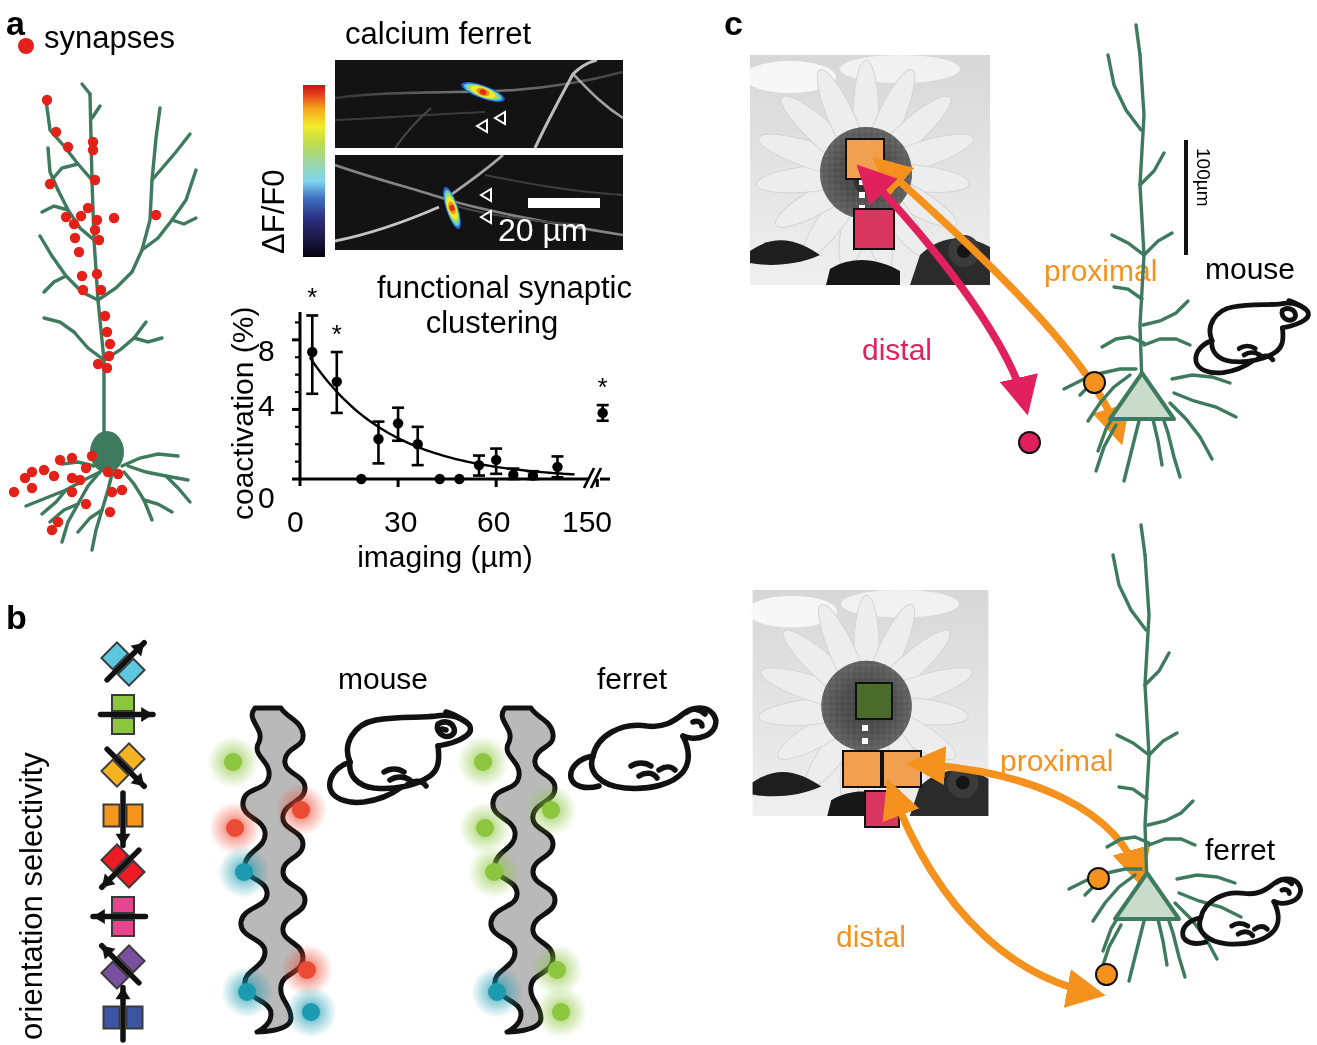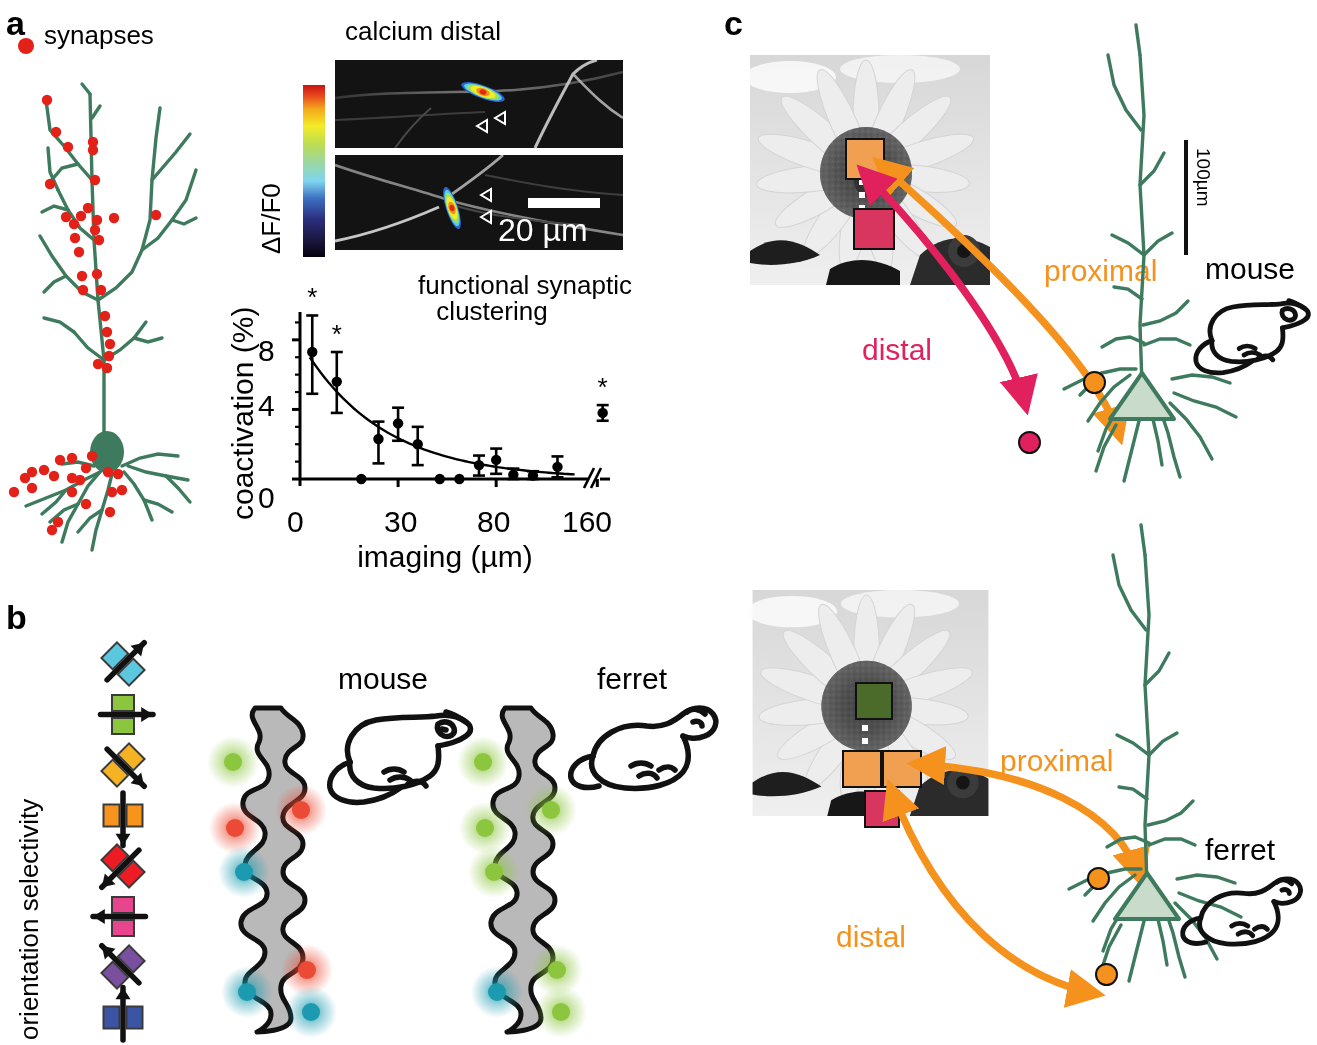--- a/index.html
+++ b/index.html
@@ -1,20 +1,20 @@
 <!DOCTYPE html>
 <html><head>
 <meta charset="utf-8">
 <style>
   html,body{margin:0;padding:0;background:#fff;}
   body{width:1317px;height:1045px;position:relative;overflow:hidden;
        font-family:"Liberation Sans",sans-serif;color:#000;}
   .abs{position:absolute;}
   .panel-letter{font-weight:bold;font-size:34px;line-height:1;}
-  .ttl{font-size:26px;line-height:1.05;}
+  .ttl{font-size:31px;line-height:1.05;}
   .vert{writing-mode:vertical-rl;transform:rotate(180deg);}
   svg{display:block;overflow:visible;}
   .plotlbl{font-size:30px;}
   .axnum{font-size:30px;}
   .animal-lbl{font-size:30px;}
   .arrowlbl{font-size:30px;font-weight:400;}
   .scalebar-lbl{font-size:19px;writing-mode:vertical-rl;letter-spacing:0px;}
 </style>
 </head>
 <body>
@@ -119,21 +119,21 @@
         <circle cx="58" cy="462" r="5.2"></circle>
     <circle cx="52" cy="470" r="5.2"></circle>
   </g>
 </svg>
 </div>
 
 <div class="abs vert ttl" style="left:258px;top:86px;height:168px;">ΔF/F0</div>
 <div class="abs" style="left:302px;top:84px;width:22px;height:172px;border:1px solid #fff;
      background:linear-gradient(to top,#05020E 0%,#1B1740 10%,#2C2E7E 22%,#3C6FC0 34%,#7FD4F0 44%,#9ED79A 56%,#BEDD4F 66%,#F2EC28 76%,#F5A81C 86%,#E8451C 94%,#C81414 100%);"></div>
 
-<div class="abs ttl" style="left:345px;top:18px;">calcium distal</div>
+<div class="abs ttl" style="left:345px;top:18px;">calcium ferret</div>
 
 <div class="abs" style="left:335px;top:60px;width:288px;height:88px;background:#121212;overflow:hidden;">
 <svg width="288" height="88" viewBox="0 0 288 88">
   <defs>
     <linearGradient id="dg1" x1="0" y1="0" x2="1" y2="0">
       <stop offset="0" stop-color="#3a3a3a"></stop>
           <stop offset="0.5" stop-color="#8e8e8e"></stop>
       <stop offset="1" stop-color="#4a4a4a"></stop>
     </linearGradient>
   </defs>
@@ -177,21 +177,21 @@
   </g>
   <path d="M146 40 L156 34 L156 46 Z" fill="none" stroke="#fff" stroke-width="2"></path>
   <path d="M146 62 L156 56 L156 68 Z" fill="none" stroke="#fff" stroke-width="2"></path>
 </svg>
 </div>
 
 <div class="abs" style="left:528px;top:198px;width:72px;height:10px;background:#fff;"></div>
 <div class="abs" style="left:498px;top:212px;color:#fff;font-size:32px;">20 µm</div>
 
 <div class="abs ttl" style="left:352px;top:272px;width:280px;text-align:right;">functional synaptic</div>
-<div class="abs ttl" style="left:352px;top:298px;width:280px;text-align:center;">clustering</div>
+<div class="abs ttl" style="left:352px;top:307px;width:280px;text-align:center;">clustering</div>
 
 <div class="abs vert plotlbl" style="left:226px;top:270px;height:250px;">coactivation (%)</div>
 
 <div class="abs plotlbl" style="left:300px;top:540px;width:290px;text-align:center;">imaging (µm)</div>
 
 <div class="abs" style="left:258px;top:300px;width:360px;height:230px;">
 <svg id="plotsvg" width="360" height="230" viewBox="0 0 360 230">
       <line x1="42" y1="12" x2="42" y2="186" stroke="#000" stroke-width="3"></line>
       <line x1="42" y1="179.04" x2="330" y2="179.04" stroke="#000" stroke-width="3"></line>
       <line x1="342" y1="179.04" x2="352" y2="179.04" stroke="#000" stroke-width="3"></line>
@@ -263,22 +263,22 @@
       <text x="344.6666666666667" y="96.08999999999999" text-anchor="middle" font-size="26" font-family="&quot;Liberation Sans&quot;,sans-serif" fill="#000">*</text>
     </svg>
 </div>
 
 <div class="abs axnum" style="left:258px;top:334px;">8</div>
 <div class="abs axnum" style="left:258px;top:389px;">4</div>
 <div class="abs axnum" style="left:258px;top:481px;">0</div>
 
 <div class="abs axnum" style="left:287px;top:505px;">0</div>
 <div class="abs axnum" style="left:384px;top:505px;">30</div>
-<div class="abs axnum" style="left:477px;top:505px;">80</div>
-<div class="abs axnum" style="left:562px;top:505px;">160</div>
+<div class="abs axnum" style="left:477px;top:505px;">60</div>
+<div class="abs axnum" style="left:562px;top:505px;">150</div>
 
 <div class="abs panel-letter" style="left:6px;top:600px;">b</div>
 
 <div class="abs vert ttl" style="left:16px;top:660px;height:380px;">orientation selectivity</div>
 
 <div class="abs" style="left:68px;top:640px;width:110px;height:400px;">
 <svg id="orisvg" width="110" height="400" viewBox="0 0 110 400">
       <g transform="translate(55,24)">
         <line x1="-15.90990257669732" y1="15.909902576697316" x2="21.213203435596427" y2="-21.213203435596423" stroke="#111" stroke-width="5.5" stroke-linecap="round"></line>
         <path d="M21.213203435596427 -21.213203435596423 L18.159198056044836 -7.550368768453957 L7.550368768453961 -18.159198056044833 Z" fill="#111"></path>

